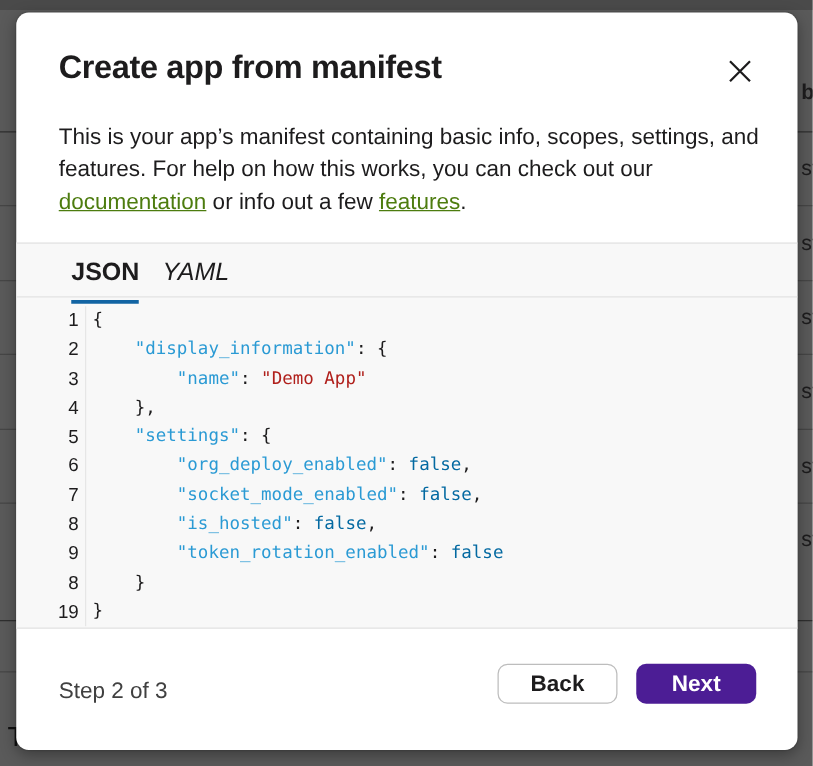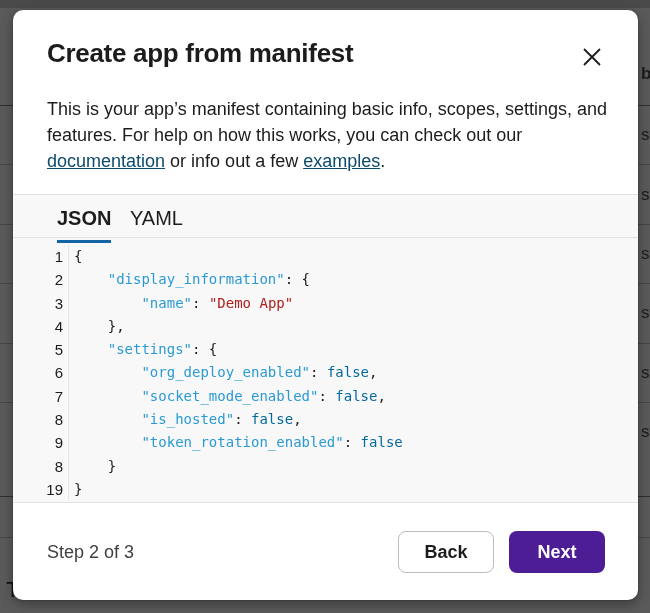--- a/index.html
+++ b/index.html
@@ -29,51 +29,51 @@
       font-size:26px; font-weight:bold; color:#1d1c1d; letter-spacing:-0.3px;
     }
     .close-btn {
       position:absolute; left:566px; top:34px; width:26px; height:26px;
       cursor:pointer; display:flex; align-items:center; justify-content:center;
     }
     .desc {
       position:absolute; left:34px; top:86px; width:560px;
       font-size:18px; line-height:26px; color:#1d1c1d; margin:0;
     }
-    .desc a { color:#0c4a6e; text-decoration:underline; }
+    .desc a { color:#4d7c0f; text-decoration:underline; }
 
     .editor {
       position:absolute; left:0; top:184px; width:100%; height:307px;
       background:#f8f8f8; border-top:1px solid #e2e2e2; border-bottom:1px solid #e2e2e2;
     }
     .tabs { position:absolute; left:0; top:0; width:100%; height:42px; border-bottom:1px solid #e2e2e2; }
     .tab {
       position:absolute; top:12px; font-size:20px; color:#1d1c1d; cursor:pointer;
       padding-bottom:10px;
     }
     .tab.active { font-weight:bold; border-bottom:3px solid #1264a3; }
     .tab-json { left:44px; }
-    .tab-yaml { left:117px; }
+    .tab-yaml { left:117px;font-style:italic; }
 
     .code {
       position:absolute; left:0; top:50px; width:100%;
       font-family:"DejaVu Sans Mono", monospace; font-size:14px;
     }
     .code-line { height:23.3px; line-height:23.3px; position:relative; white-space:pre; }
     .ln { position:absolute; left:0; width:50px; text-align:right; color:#1d1c1d; font-family:"Liberation Sans", sans-serif; font-size:15px; }
     .gutter { position:absolute; left:55px; top:0; width:1px; height:100%; background:#e6e6e6; }
     .txt { position:absolute; left:61px; color:#1d1c1d; }
     .k { color:#2a9ad4; }
     .s { color:#b0201c; }
     .b { color:#0369a1; }
 
     .footer { position:absolute; left:0; top:492px; width:100%; height:98px; }
     .step { position:absolute; left:34px; top:40px; font-size:18px; color:#404040; }
     .btn {
-      position:absolute; top:29px; height:42px; border-radius:8px;
+      position:absolute; top:29px; height:32px; border-radius:8px;
       font-size:18px; font-weight:bold; display:flex; align-items:center; justify-content:center;
       cursor:pointer; box-sizing:border-box; font-family:"Liberation Sans", sans-serif;text-align:center;
     }
     .btn-back { left:385px; width:96px; background:#fff; color:#1d1c1d; border:1px solid #bdbdbd; }
     .btn-next { left:496px; width:96px; background:#4c1d95; color:#fff; border:none; }
   </style>
 </head>
 <body>
 
 <div class="bg">
@@ -101,21 +101,21 @@
 <div class="modal">
   <div class="modal-header">
     <h1 class="modal-title">Create app from manifest</h1>
     <div class="close-btn">
       <svg width="20" height="20" viewBox="0 0 20 20">
         <path d="M2 2 L18 18 M18 2 L2 18" stroke="#1d1c1d" stroke-width="1.8" fill="none"></path>
       </svg>
     </div>
   </div>
 
-  <p class="desc"><span>This is your app’s manifest containing basic info, scopes, settings, and features. For help on how this works, you can check out our </span><a href="#">documentation</a><span> or info out a few </span><a href="#">examples</a><span>.</span></p>
+  <p class="desc"><span>This is your app’s manifest containing basic info, scopes, settings, and features. For help on how this works, you can check out our </span><a href="#">documentation</a><span> or info out a few </span><a href="#">features</a><span>.</span></p>
 
   <div class="editor">
     <div class="tabs">
       <div class="tab tab-json active">JSON</div>
       <div class="tab tab-yaml">YAML</div>
     </div>
     <div class="code" id="code">
       <div class="gutter"></div>
     <div class="code-line"><span class="ln">1</span><span class="txt"><span>{</span></span></div>
         <div class="code-line"><span class="ln">2</span><span class="txt">    <span class="k">"display_information"</span><span>: {</span></span></div>

